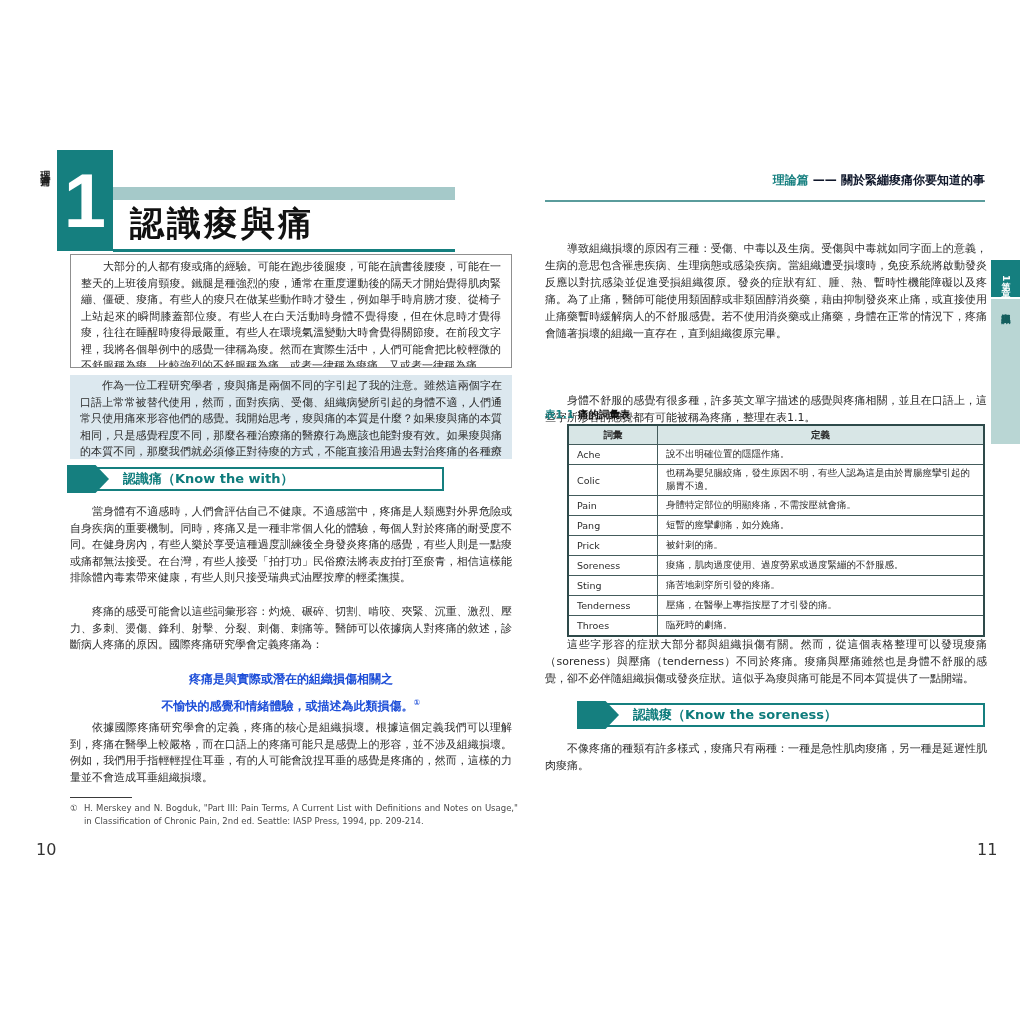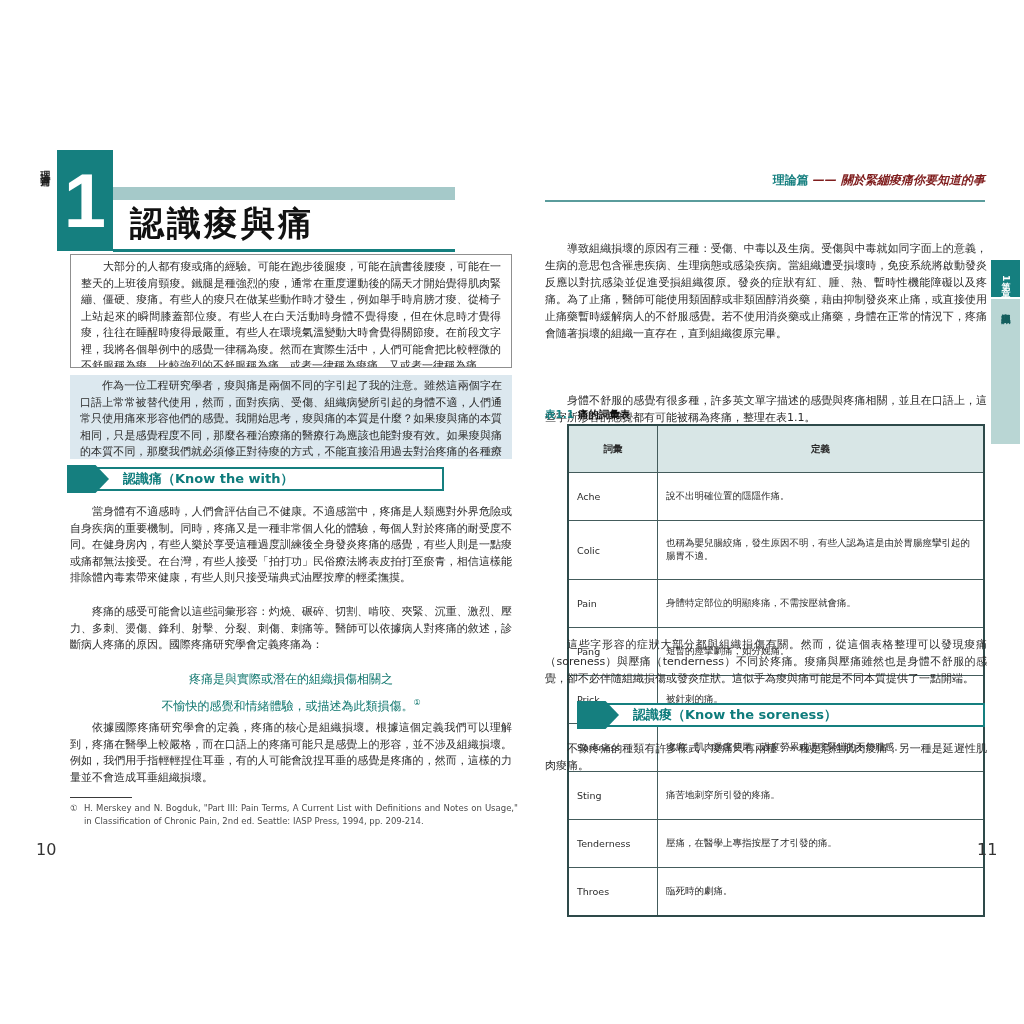--- a/index.html
+++ b/index.html
@@ -24,43 +24,43 @@
   .hl-box{left:70px;top:375px;height:84px;background:#dce8ef;padding:3px 10px;box-sizing:border-box;overflow:hidden;}
 
   
   .sec-box{height:24px;background:#ffffff;border:2px solid #157f7f;box-sizing:border-box;
            display:flex;align-items:center;}
   .sec-arrow{position:absolute;left:-8px;top:-4px;width:42px;height:28px;background:#157f7f;
              clip-path:polygon(0 0,68% 0,100% 50%,68% 100%,0 100%);}
   .sec-label{margin-left:48px;font-size:13px;font-weight:bold;color:#0e7c7c;white-space:nowrap;}
 
   
-  .quote{left:70px;top:668px;width:442px;text-align:center;color:#0f766e;font-weight:normal;
+  .quote{left:70px;top:668px;width:442px;text-align:center;color:#1d4ed8;font-weight:bold;
          font-size:12px;line-height:23px;}
   .quote sup{font-size:8px;}
 
   
   .fn-rule{left:70px;top:797px;width:62px;height:1px;background:#3a3a3a;}
   .fn{left:70px;top:802px;width:448px;font-size:8.5px;line-height:12.5px;color:#4a4a4a;
       padding-left:14px;box-sizing:border-box;text-align:justify;}
   .fn-mark{position:absolute;left:0;top:0;}
   .page-num{font-size:16px;color:#333333;}
 
   
   .rp-header{right:39px;top:172px;font-size:12px;font-weight:bold;text-align:right;white-space:nowrap;}
   .rp-header .sec{color:#157f7f;}
-  .rp-header .ttl{color:#7f1d1d;font-style:italic;}
+  .rp-header .ttl{color:#0f172a;}
   .rp-rule{left:545px;top:200px;width:440px;height:2px;background:#5a9c9c;}
 
   
   .tbl-caption{left:545px;top:408px;font-size:10.5px;font-weight:bold;color:#111;}
   .tbl-caption .lbl{color:#157f7f;}
   table.tbl{left:567px;top:424px;width:418px;border-collapse:collapse;position:absolute;
             font-size:9.5px;color:#2b2b2b;}
-  .tbl th,.tbl td{border:1px solid #445c5c;padding:16px 8px;}
+  .tbl th,.tbl td{border:1px solid #445c5c;padding:2px 8px;}
   .tbl th{background:#d8e6e6;font-weight:bold;text-align:center;height:14px;}
   .tbl td{height:15px;}
   .tbl td.term{width:72px;}
   .tbl{border:2px solid #2e4a4a;}
 
   
   .rtab-dark{left:991px;top:260px;width:29px;height:37px;background:#157f7f;color:#ffffff;
              font-size:9px;font-weight:bold;display:flex;align-items:center;justify-content:center;}
   .rtab-light{left:991px;top:299px;width:29px;height:145px;background:#b9d6d4;color:#145f5e;
               font-size:9px;font-weight:bold;display:flex;justify-content:center;padding-top:8px;box-sizing:border-box;}

